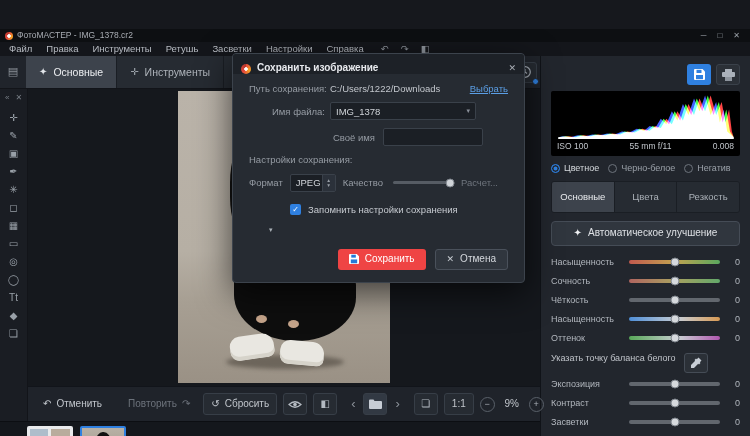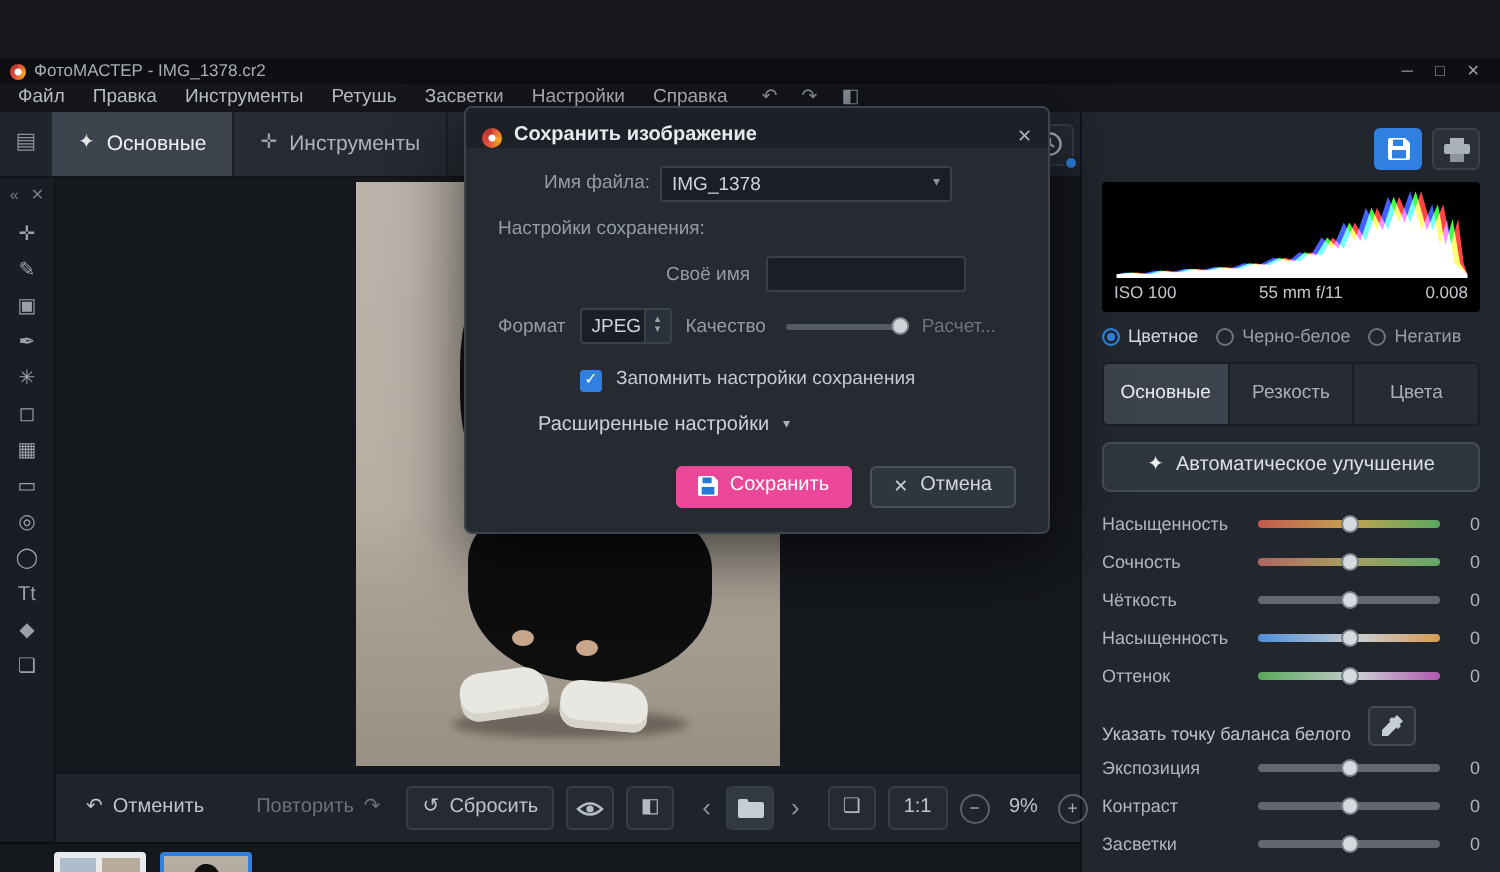--- a/index.html
+++ b/index.html
@@ -109,21 +109,21 @@
   .srow{display:flex;align-items:center;height:19px;}
   .slabel{width:74px;font-size:9px;color:#b2b7be;white-space:nowrap;overflow:hidden;}
   .track{flex:1;height:4px;border-radius:2px;position:relative;background:#62676e;margin:0 4px;}
   .track.g-sat{background:linear-gradient(90deg,#c25a4e,#c2a250,#5aa85e);}
   .track.g-vib{background:linear-gradient(90deg,#b06560,#a9a060,#62a86a);}
   .track.g-temp{background:linear-gradient(90deg,#4f8fd8,#c9cdd2 55%,#d89a54);}
   .track.g-tint{background:linear-gradient(90deg,#58a858,#c9cdd2 55%,#b058b0);}
   .knob{position:absolute;top:50%;left:50%;width:9px;height:9px;border-radius:50%;background:#d6d9dd;
        border:1px solid #7c828a;transform:translate(-50%,-50%);}
   .sval{width:16px;text-align:right;font-size:9px;color:#b2b7be;}
-  .wb-row{display:flex;align-items:flex-end;margin:5px 0 2px;}
+  .wb-row{display:flex;align-items:flex-start;margin:5px 0 2px;}
   .wb-label{font-size:9px;color:#c0c4ca;}
   .wb-btn{width:24px;height:20px;margin-left:8px;background:#2b3037;border:1px solid #454c56;border-radius:3px;
        display:flex;align-items:center;justify-content:center;}
   
   .dialog{position:absolute;left:232px;top:24px;width:293px;background:#262b32;border:1px solid #3c434c;
        border-radius:4px;box-shadow:0 10px 34px rgba(0,0,0,.65);z-index:50;overflow:hidden;}
   .dlg-header{height:20px;background:#1d2127;display:flex;align-items:flex-end;gap:6px;padding:0 8px;}
   .dlg-title{font-size:10px;font-weight:bold;color:#e8eaee;}
   .dlg-close{margin-left:auto;color:#a9aeb5;font-size:9px;}
   .dlg-body{padding:9px 16px 12px;}
@@ -149,21 +149,21 @@
        background:#cfd3d8;border:1px solid #7c828a;}
   .calc{font-size:9.5px;color:#6f757e;}
   .drow.remember{padding-left:41px;margin-bottom:11px;}
   .chk{width:11px;height:11px;background:#2f80e0;border-radius:2px;color:#fff;font-size:8px;display:flex;
        align-items:center;justify-content:center;margin-right:7px;flex:0 0 auto;}
   .remember-text{font-size:9.5px;color:#c6cad0;}
   .adv{display:flex;align-items:center;gap:7px;font-size:10px;color:#ced2d7;margin:3px 0 12px 20px;}
   .adv .chev{font-size:7px;color:#aab0b7;}
   .dlg-buttons{display:flex;justify-content:flex-end;gap:9px;padding-top:2px;}
   .dbtn{height:21px;border-radius:3px;display:flex;align-items:center;gap:6px;padding:0 11px;font-size:10px;}
-  .dbtn.primary{background:#ec4899;color:#fff;justify-content:center;}
+  .dbtn.primary{background:#ef4444;color:#fff;justify-content:center;}
   .dbtn.secondary{background:#30363e;border:1px solid #4a515b;color:#d4d8dd;}
   .x-ico{font-size:9px;color:#c7ccd2;}
 </style>
 </head>
 <body>
 
 <div class="app">
 
   <div class="titlebar">
     <span class="logo sm"></span>
@@ -357,22 +357,22 @@
           <span>Черно-белое</span>
         </span>
         <span class="mode">
           <span class="radio"></span>
           <span>Негатив</span>
         </span>
       </div>
 
       <div class="ptabs">
         <span class="ptab active">Основные</span>
+        <span class="ptab">Цвета</span>
         <span class="ptab">Резкость</span>
-        <span class="ptab">Цвета</span>
       </div>
 
       <div class="auto-btn">
         <span class="wand">✦</span>
         <span>Автоматическое улучшение</span>
       </div>
 
       <div class="sliders">
         <div class="srow">
           <span class="slabel">Насыщенность</span>
@@ -461,34 +461,39 @@
   </div>
 
   <div class="dialog">
     <div class="dlg-header">
       <span class="logo"></span>
       <span class="dlg-title">Сохранить изображение</span>
       <span class="dlg-close">✕</span>
     </div>
     <div class="dlg-body">
       <div class="drow">
+        <span class="dlabel w">Путь сохранения:</span>
+        <span class="dvalue">C:/Users/1222/Downloads</span>
+        <span class="dlink">Выбрать</span>
+      </div>
+      <div class="drow">
         <span class="dlabel w">Имя файла:</span>
         <span class="dinput file">
           <input value="IMG_1378" style="">
           <span class="dd">▾</span>
         </span>
       </div>
-      <div class="drow">
-        <span class="dlabel">Настройки сохранения:</span>
-      </div>
       <div class="drow custom">
         <span class="dlabel">Своё имя</span>
         <span class="dinput custom">
           <input style="">
         </span>
+      </div>
+      <div class="drow">
+        <span class="dlabel">Настройки сохранения:</span>
       </div>
       <div class="drow fmt">
         <span class="dlabel">Формат</span>
         <span class="dsel">
           <span class="txt">JPEG</span>
           <span class="spin">
             <span>▴</span>
             <span>▾</span>
           </span>
         </span>
@@ -496,21 +501,20 @@
         <span class="qtrack">
           <span class="qknob"></span>
         </span>
         <span class="calc">Расчет...</span>
       </div>
       <div class="drow remember">
         <span class="chk">✓</span>
         <span class="remember-text">Запомнить настройки сохранения</span>
       </div>
       <div class="adv">
-        <span>Расширенные настройки</span>
         <span class="chev">▾</span>
       </div>
       <div class="dlg-buttons">
         <span class="dbtn primary">
           <svg width="10" height="10" viewBox="0 0 11 11">
             <path d="M0,1 Q0,0 1,0 L8.5,0 L11,2.5 L11,10 Q11,11 10,11 L1,11 Q0,11 0,10 Z" fill="#ffffff"></path>
             <rect x="2.5" y="0.8" width="5" height="3.2" fill="#2479d8"></rect>
             <rect x="2" y="6" width="7" height="4.2" fill="#2479d8"></rect>
           </svg>
           <span>Сохранить</span>

